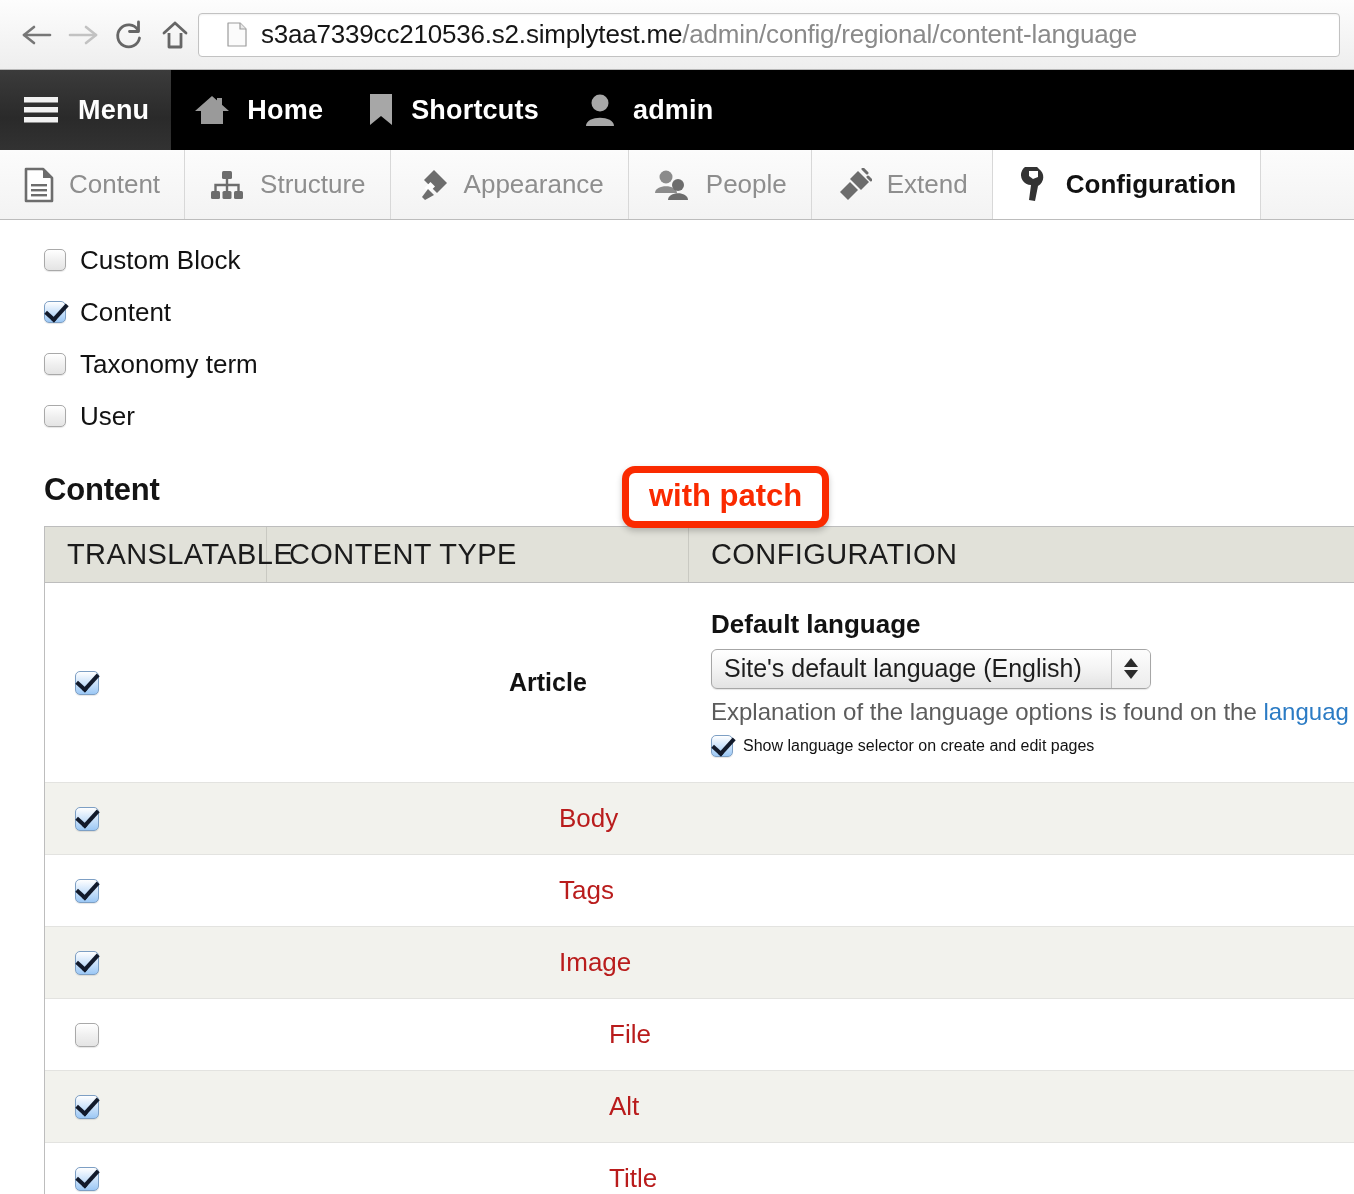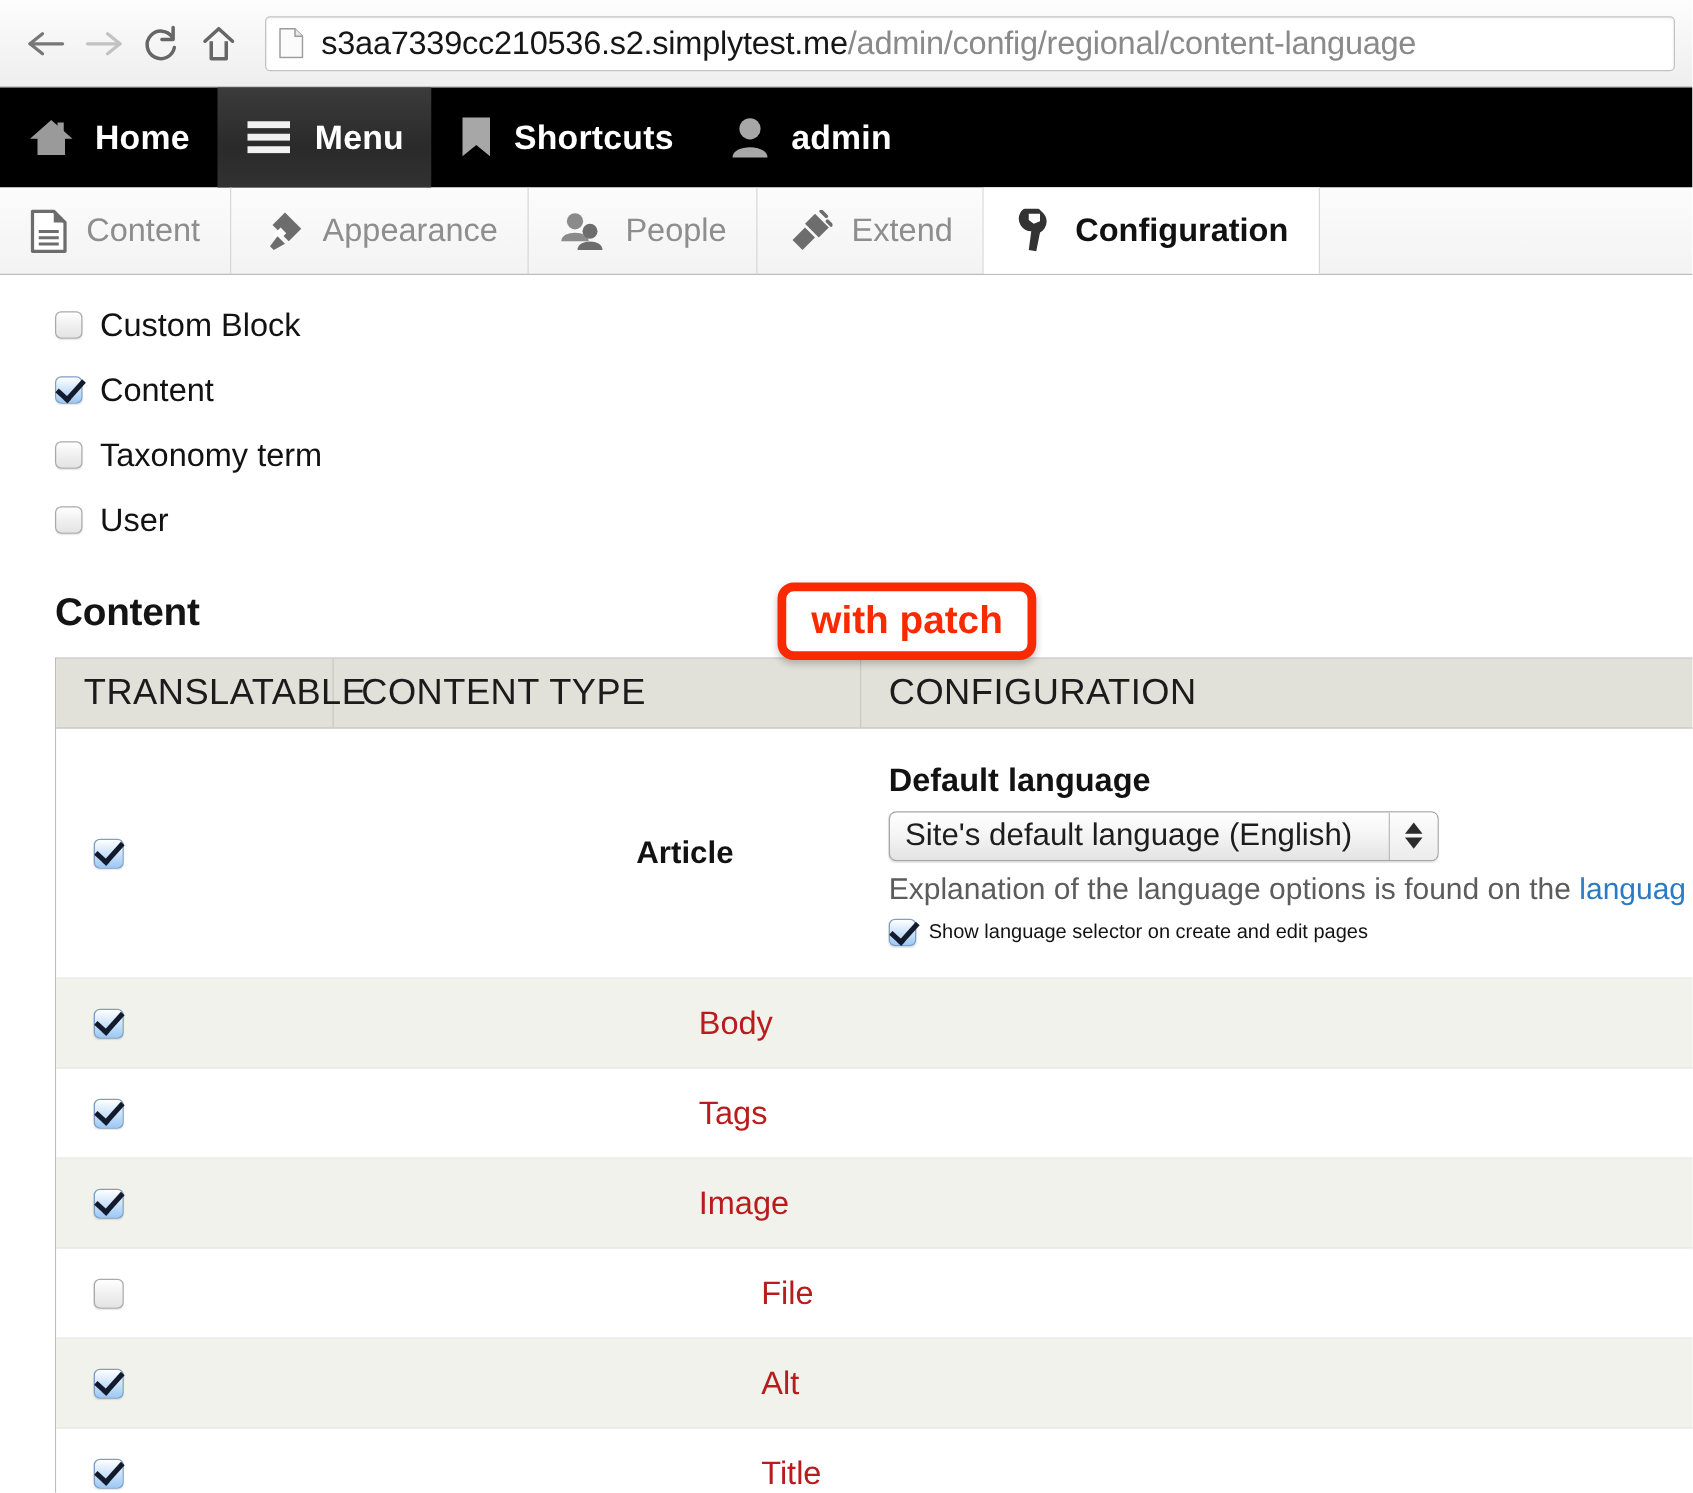--- a/index.html
+++ b/index.html
@@ -30,27 +30,26 @@
     height: 46px;
     display: flex;
     align-items: center;
     justify-content: center;
     flex: 0 0 auto;
   }
   .nav-btn svg { display: block; }
   .urlbar {
     flex: 1 1 auto;
     height: 44px;
-    margin-left: 14px;
     background: #ffffff;
     border: 1px solid #c2c2c2;
     border-radius: 4px;
     display: flex;
     align-items: center;
-    padding: 0 10px;
+    padding: 0 28px;
     box-sizing: border-box;
     box-shadow: inset 0 1px 2px rgba(0,0,0,0.06);
   }
   .page-icon {
     width: 20px;
     height: 25px;
     flex: 0 0 auto;
     margin-right: 14px;
   }
   .url-text {
@@ -377,39 +376,39 @@
         <path d="M1 1 L13 1 L19 7 L19 24 L1 24 Z" fill="#fbfbfb" stroke="#9c9c9c" stroke-width="1.2" stroke-linejoin="round"></path>
         <path d="M13 1 L13 7 L19 7" fill="#e8e8e8" stroke="#9c9c9c" stroke-width="1.2" stroke-linejoin="round"></path>
       </svg>
     </span>
     <span class="url-text"><span class="url-host">s3aa7339cc210536.s2.simplytest.me</span><span class="url-path">/admin/config/regional/content-language</span></span>
   </div>
 </div>
 
 <div class="admin-toolbar">
 
-  <div class="tb-item">
-    <span class="tb-icon">
-      <svg width="38" height="34" viewBox="0 0 38 34">
-        <path d="M19 3 L36 18 L30 18 L30 31 L8 31 L8 18 L2 18 Z" fill="#9a9a9a"></path>
-        <rect x="24" y="5" width="5" height="8" fill="#9a9a9a"></rect>
-      </svg>
-    </span>
-    <span>Home</span>
-  </div>
-
   <div class="tb-item active">
     <span class="tb-icon">
       <svg width="40" height="34" viewBox="0 0 40 34">
         <rect x="2" y="4" width="34" height="5.5" fill="#f1f1f1"></rect>
         <rect x="2" y="14" width="34" height="5.5" fill="#f1f1f1"></rect>
         <rect x="2" y="24" width="34" height="5.5" fill="#f1f1f1"></rect>
       </svg>
     </span>
     <span>Menu</span>
+  </div>
+
+  <div class="tb-item">
+    <span class="tb-icon">
+      <svg width="38" height="34" viewBox="0 0 38 34">
+        <path d="M19 3 L36 18 L30 18 L30 31 L8 31 L8 18 L2 18 Z" fill="#9a9a9a"></path>
+        <rect x="24" y="5" width="5" height="8" fill="#9a9a9a"></rect>
+      </svg>
+    </span>
+    <span>Home</span>
   </div>
 
   <div class="tb-item">
     <span class="tb-icon">
       <svg width="28" height="36" viewBox="0 0 28 36">
         <path d="M3 2 L25 2 L25 33 L14 24 L3 33 Z" fill="#a7a7a7"></path>
       </svg>
     </span>
     <span>Shortcuts</span>
   </div>
@@ -433,20 +432,32 @@
         <path d="M2 2 L19 2 L28 11 L28 34 L2 34 Z" fill="#ffffff" stroke="#6d6d6d" stroke-width="2.6" stroke-linejoin="round"></path>
         <path d="M19 2 L19 11 L28 11" fill="#6d6d6d"></path>
         <rect x="7" y="17" width="16" height="2.4" fill="#6d6d6d"></rect>
         <rect x="7" y="22" width="16" height="2.4" fill="#6d6d6d"></rect>
         <rect x="7" y="27" width="16" height="2.4" fill="#6d6d6d"></rect>
       </svg>
     </span>
     <span>Content</span>
   </div>
 
+  <div class="nav-item">
+    <span class="nav-icon">
+      <svg width="36" height="32" viewBox="0 0 36 32">
+        <rect x="13" y="2" width="10" height="8" rx="1.5" fill="#6d6d6d"></rect>
+        <rect x="2" y="22" width="9" height="8" rx="1.5" fill="#6d6d6d"></rect>
+        <rect x="13.5" y="22" width="9" height="8" rx="1.5" fill="#6d6d6d"></rect>
+        <rect x="25" y="22" width="9" height="8" rx="1.5" fill="#6d6d6d"></rect>
+        <path d="M18 10 L18 16 M6.5 22 L6.5 16 L29.5 16 L29.5 22 M18 16 L18 22" fill="none" stroke="#6d6d6d" stroke-width="2.4"></path>
+      </svg>
+    </span>
+    <span>Structure</span>
+  </div>
 
   <div class="nav-item">
     <span class="nav-icon">
       <svg width="34" height="34" viewBox="0 0 34 34">
         <path d="M19 2 L32 15 L22 25 L9 12 Z" fill="#6d6d6d"></path>
         <path d="M15.5 14 L20 18.5 L14 24.5 L9.5 20 Z" fill="#ffffff"></path>
         <path d="M13 21 L19 27 L10 32 L7 29 Z" fill="#6d6d6d"></path>
       </svg>
     </span>
     <span>Appearance</span>

